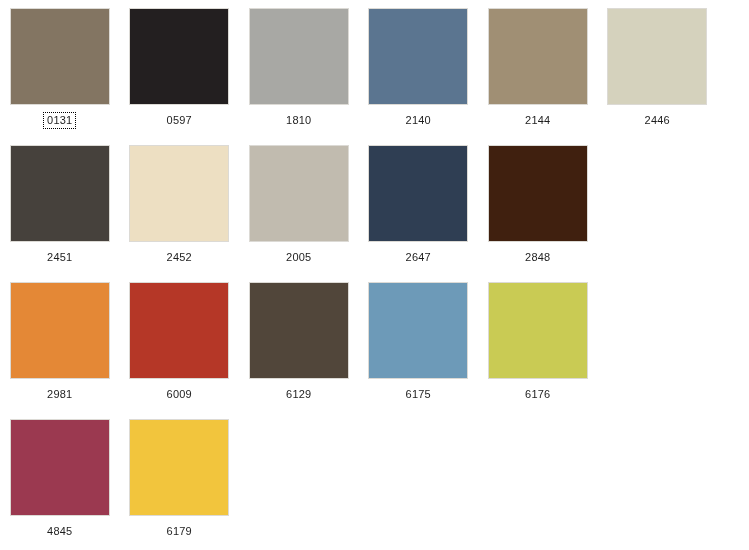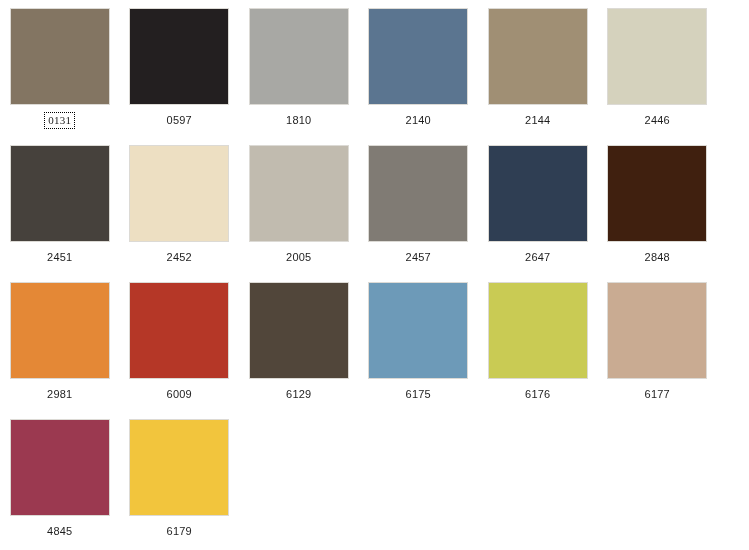--- a/index.html
+++ b/index.html
@@ -56,21 +56,20 @@
     line-height: 13px;
     color: #1d1d1d;
     text-align: center;
     letter-spacing: 0.2px;
     padding: 1px 3px;
     border: 1px solid transparent;
     white-space: nowrap;
   }
   .swatch-label.focused {
     border: 1px dotted #000000;
-    font-family: Liberation Serif, serif;
   }
 </style>
 </head>
 <body style="background-color: rgb(255, 255, 255);">
 
 <div id="swatch-grid">
     <div class="swatch-row">
       <div class="swatch-cell">
         <div class="swatch-chip" title="0131" style="background-color: rgb(131, 117, 98);"></div>
         <div class="swatch-label focused">0131</div>
@@ -103,24 +102,20 @@
       </div>
       <div class="swatch-cell">
         <div class="swatch-chip" title="2452" style="background-color: rgb(237, 223, 194);"></div>
         <div class="swatch-label">2452</div>
       </div>
       <div class="swatch-cell">
         <div class="swatch-chip" title="2454" style="background-color: rgb(193, 187, 175);"></div>
         <div class="swatch-label">2005</div>
       </div>
       <div class="swatch-cell">
-        <div class="swatch-chip" title="2457" style="background-color: rgb(128, 123, 116);"></div>
-        <div class="swatch-label">2457</div>
-      </div>
-      <div class="swatch-cell">
         <div class="swatch-chip" title="2647" style="background-color: rgb(47, 62, 83);"></div>
         <div class="swatch-label">2647</div>
       </div>
       <div class="swatch-cell">
         <div class="swatch-chip" title="2848" style="background-color: rgb(64, 32, 15);"></div>
         <div class="swatch-label">2848</div>
       </div>
     </div>
     <div class="swatch-row">
       <div class="swatch-cell">
@@ -136,24 +131,20 @@
         <div class="swatch-label">6129</div>
       </div>
       <div class="swatch-cell">
         <div class="swatch-chip" title="6175" style="background-color: rgb(109, 154, 184);"></div>
         <div class="swatch-label">6175</div>
       </div>
       <div class="swatch-cell">
         <div class="swatch-chip" title="6176" style="background-color: rgb(201, 203, 84);"></div>
         <div class="swatch-label">6176</div>
       </div>
-      <div class="swatch-cell">
-        <div class="swatch-chip" title="6177" style="background-color: rgb(201, 171, 146);"></div>
-        <div class="swatch-label">6177</div>
-      </div>
     </div>
     <div class="swatch-row">
       <div class="swatch-cell">
         <div class="swatch-chip" title="6178" style="background-color: rgb(155, 57, 80);"></div>
         <div class="swatch-label">4845</div>
       </div>
       <div class="swatch-cell">
         <div class="swatch-chip" title="6179" style="background-color: rgb(242, 197, 61);"></div>
         <div class="swatch-label">6179</div>
       </div>

